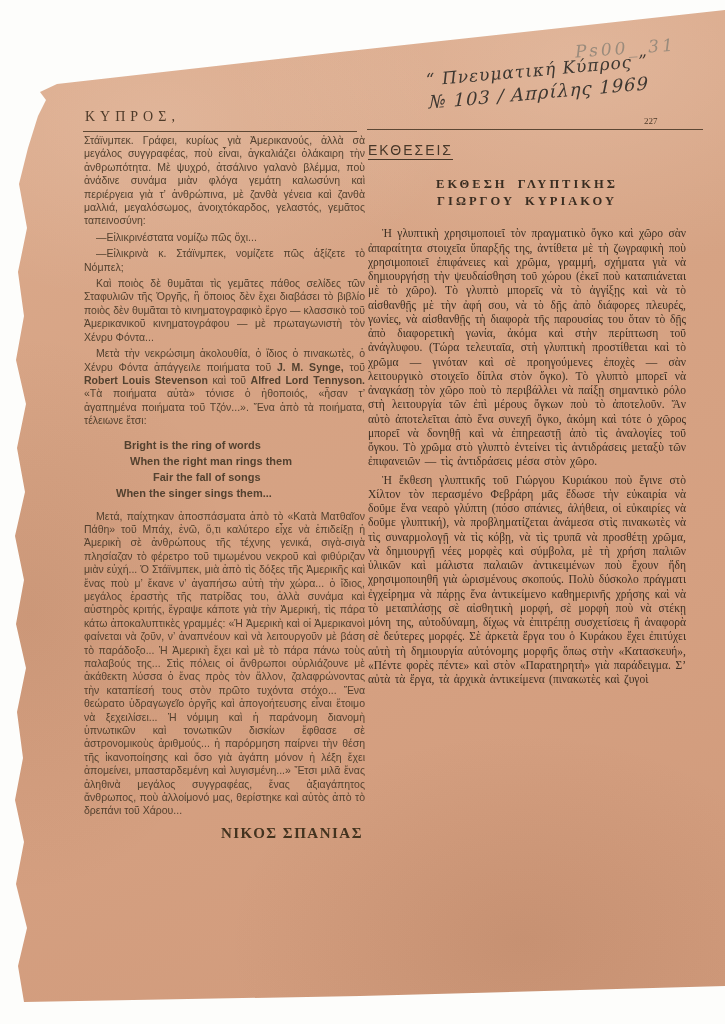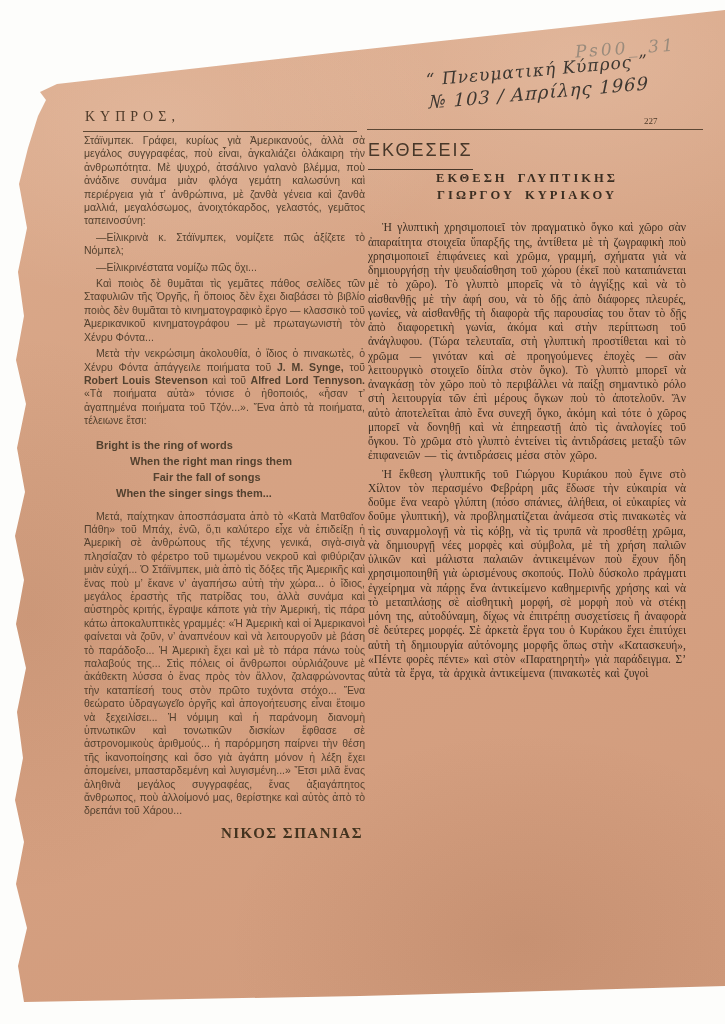--- a/index.html
+++ b/index.html
@@ -36,26 +36,26 @@
   .col{position:absolute;text-align:justify;}
   .col-left{left:84px;top:134px;width:281px;color:#53412f;
     font-family:"Liberation Sans","DejaVu Sans",sans-serif;font-size:10.5px;line-height:13.4px;}
   .col-left p{margin:0 0 3px 0;}
   .col-left p.ind{text-indent:12px;}
   .col-right{left:368px;top:143px;width:318px;color:#3b2e22;
     font-family:"Liberation Serif","DejaVu Serif",serif;font-size:11.5px;line-height:14.25px;
     word-spacing:1.5px;}
   .col-right p{margin:0 0 4px 0;text-indent:14px;}
   .section-heading{display:inline-block;font-family:"Liberation Sans","DejaVu Sans",sans-serif;
-    font-size:18px;letter-spacing:2px;color:#473729;border-bottom:1.5px solid #473729;
-    padding-bottom:12px;}
+    font-size:14px;letter-spacing:2px;color:#473729;border-bottom:1.5px solid #473729;
+    padding-bottom:2px;margin-bottom:16px;}
   .article-title{text-align:center;font-weight:bold;font-size:12.5px;letter-spacing:3px;
     color:#3a2d21;line-height:17px;margin-bottom:16px;word-spacing:4px;}
   .poem{margin:9px 0 9px 0;font-weight:bold;font-size:11px;line-height:16px;text-align:left;}
-  .poem div:nth-child(1){padding-left:12px;}
+  .poem div:nth-child(1){margin-left:28px;padding-left:12px;}
   .poem div:nth-child(2){margin-left:46px;}
   .poem div:nth-child(3){margin-left:58px;padding-left:11px;}
   .poem div:nth-child(4){margin-left:32px;}
   .signature{text-align:right;margin-top:9px;padding-right:2px;
     font-family:"Liberation Serif","DejaVu Serif",serif;font-weight:bold;
     font-size:15px;letter-spacing:1.5px;color:#43331f;}
   b{font-weight:bold;}
 </style>
 </head>
 <body>
@@ -70,22 +70,22 @@
       <div class="hw-line2">№ 103 / Απρίλης 1969</div>
     </div>
 
     <div class="journal">ΚΥΠΡΟΣ,</div>
     <div class="pageno">227</div>
     <div class="rule rule-left"></div>
     <div class="rule rule-right"></div>
 
     <div class="col col-left">
       <p>Στάϊνμπεκ. Γράφει, κυρίως γιὰ Ἀμερικανούς, ἀλλὰ σὰ μεγάλος συγγραφέας, ποὺ εἶναι, ἀγκαλιάζει ὁλάκαιρη τὴν ἀνθρωπότητα. Μὲ ψυχρό, ἀτσάλινο γαλανὸ βλέμμα, ποὺ ἀνάδινε συνάμα μιὰν φλόγα γεμάτη καλωσύνη καὶ περιέργεια γιὰ τ’ ἀνθρώπινα, μὲ ζανθὰ γένεια καὶ ζανθὰ μαλλιά, μεγαλόσωμος, ἀνοιχτόκαρδος, γελαστός, γεμᾶτος ταπεινοσύνη:</p>
+      <p class="ind">—Εἰλικρινέστατα νομίζω πῶς ὄχι...</p>
       <p class="ind">—Εἰλικρινὰ κ. Στάϊνμπεκ, νομίζετε πῶς ἀξίζετε τὸ Νόμπελ;</p>
-      <p class="ind">—Εἰλικρινέστατα νομίζω πῶς ὄχι...</p>
       <p class="ind">Καὶ ποιὸς δὲ θυμᾶται τὶς γεμᾶτες πάθος σελίδες τῶν Σταφυλιῶν τῆς Ὀργῆς, ἢ ὅποιος δὲν ἔχει διαβάσει τὸ βιβλίο ποιὸς δὲν θυμᾶται τὸ κινηματογραφικὸ ἔργο — κλασσικὸ τοῦ Ἀμερικανικοῦ κινηματογράφου — μὲ πρωταγωνιστὴ τὸν Χένρυ Φόντα...</p>
       <p class="ind"><span>Μετὰ τὴν νεκρώσιμη ἀκολουθία, ὁ ἴδιος ὁ πινακωτὲς, ὁ Χένρυ Φόντα ἀπάγγειλε ποιήματα τοῦ </span><b>J. M. Synge,</b><span> τοῦ </span><b>Robert Louis Stevenson</b><span> καὶ τοῦ </span><b>Alfred Lord Tennyson.</b><span> «Τὰ ποιήματα αὐτὰ» τόνισε ὁ ἠθοποιός, «ἦσαν τ’ ἀγαπημένα ποιήματα τοῦ Τζόν...». Ἕνα ἀπὸ τὰ ποιήματα, τέλειωνε ἔτσι:</span></p>
       <div class="poem">
         <div>Bright is the ring of words</div>
         <div>When the right man rings them</div>
         <div>Fair the fall of songs</div>
         <div>When the singer sings them...</div>
       </div>
       <p class="ind">Μετά, παίχτηκαν ἀποσπάσματα ἀπὸ τὸ «Κατὰ Ματθαῖον Πάθη» τοῦ Μπάχ, ἐνῶ, ὅ,τι καλύτερο εἶχε νὰ ἐπιδείξῃ ἡ Ἀμερικὴ σὲ ἀνθρώπους τῆς τέχνης γενικά, σιγὰ-σιγὰ πλησίαζαν τὸ φέρετρο τοῦ τιμωμένου νεκροῦ καὶ φιθύριζαν μιὰν εὐχή... Ὁ Στάϊνμπεκ, μιὰ ἀπὸ τὶς δόξες τῆς Ἀμερικῆς καὶ ἕνας ποὺ μ’ ἔκανε ν’ ἀγαπήσω αὐτὴ τὴν χώρα... ὁ ἴδιος, μεγάλος ἐραστὴς τῆς πατρίδας του, ἀλλὰ συνάμα καὶ αὐστηρὸς κριτής, ἔγραψε κάποτε γιὰ τὴν Ἀμερική, τὶς πάρα κάτω ἀποκαλυπτικὲς γραμμές: «Ἡ Ἀμερικὴ καὶ οἱ Ἀμερικανοὶ φαίνεται νὰ ζοῦν, ν’ ἀναπνέουν καὶ νὰ λειτουργοῦν μὲ βάση τὸ παράδοξο... Ἡ Ἀμερικὴ ἔχει καὶ μὲ τὸ πάρα πάνω τοὺς παλαβούς της... Στὶς πόλεις οἱ ἄνθρωποι οὐρλιάζουνε μὲ ἀκάθεκτη λύσσα ὁ ἕνας πρὸς τὸν ἄλλον, ζαλαφρώνοντας τὴν καταπίεσή τους στὸν πρῶτο τυχόντα στόχο... Ἕνα θεώρατο ὑδραγωγεῖο ὀργῆς καὶ ἀπογοήτευσης εἶναι ἕτοιμο νὰ ξεχειλίσει... Ἡ νόμιμη καὶ ἡ παράνομη διανομὴ ὑπνωτικῶν καὶ τονωτικῶν δισκίων ἔφθασε σὲ ἀστρονομικοὺς ἀριθμούς... ἡ παρόρμηση παίρνει τὴν θέση τῆς ἱκανοποίησης καὶ ὅσο γιὰ ἀγάπη μόνον ἡ λέξη ἔχει ἀπομείνει, μπασταρδεμένη καὶ λυγισμένη...» Ἔτσι μιλᾶ ἕνας ἀληθινὰ μεγάλος συγγραφέας, ἕνας ἀξιαγάπητος ἄνθρωπος, ποὺ ἀλλοίμονό μας, θερίστηκε καὶ αὐτὸς ἀπὸ τὸ δρεπάνι τοῦ Χάρου...</p>
       <div class="signature">ΝΙΚΟΣ ΣΠΑΝΙΑΣ</div>

